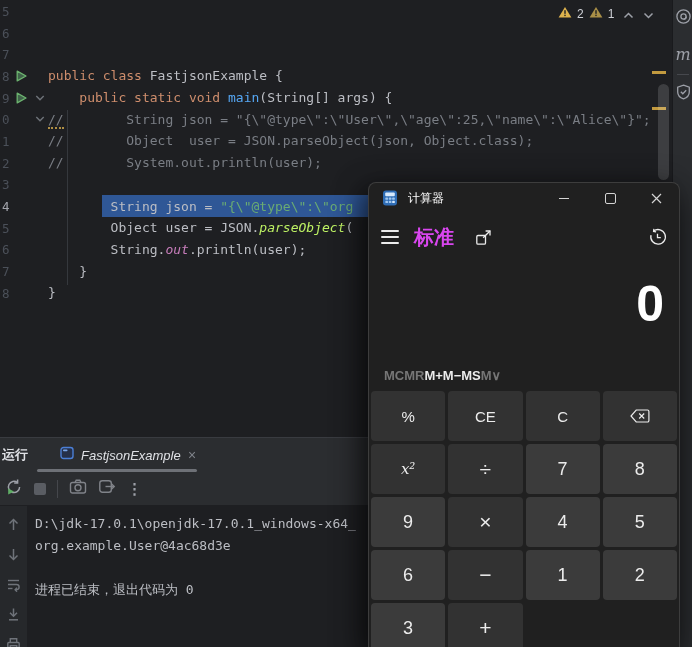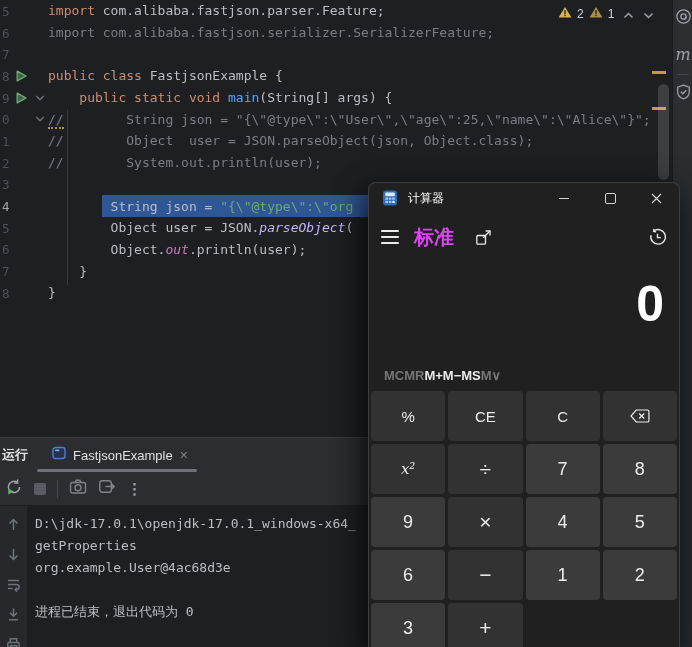--- a/index.html
+++ b/index.html
@@ -10,42 +10,42 @@
   #editor{position:absolute;left:0;top:0;width:672px;height:437px;}
   .code-line{position:relative;height:21.7px;display:flex;align-items:center;font-size:13px;white-space:pre;}
   .gutter{position:relative;flex:0 0 48px;width:48px;height:100%;}
   .ln{position:absolute;left:2px;top:50%;transform:translateY(-50%);font-size:12.5px;color:#4b5059;}
   .code-line.selected .ln{color:#a1a3ab;}
   .gslot1{position:absolute;left:15px;top:50%;transform:translateY(-50%);display:flex;}
   .gslot2{position:absolute;left:35px;top:50%;transform:translateY(-50%);display:flex;}
   .code-text{position:relative;z-index:1;}
   .selbg{position:absolute;left:102px;top:0;width:556px;height:100%;background:#2f5796;z-index:0;}
   .kw{color:#cf8e6d}.pl{color:#bcbec4}.cm{color:#7a7e85}.str{color:#6aab73}
-  .fn{color:#56a8f5}.it{color:#c4b5fd;font-style:italic}.fld{color:#c77dbb;font-style:italic}
+  .fn{color:#56a8f5}.it{color:#bef264;font-style:italic}.fld{color:#c77dbb;font-style:italic}
   .warn{border-bottom:2px dotted #b08f45;}
   #indent-guide{position:absolute;left:67px;top:110px;width:1px;height:175px;background:#35383d;}
   #warn-widget{position:absolute;left:558px;top:4px;display:flex;align-items:center;gap:5px;z-index:2;}
   .warn-count{font-family:"Liberation Sans",sans-serif;font-size:12px;color:#ced0d6;}
   #scroll-mark1{position:absolute;left:652px;top:71px;width:14px;height:3px;background:#c29a3f;}
   #scroll-mark2{position:absolute;left:652px;top:107px;width:14px;height:3px;background:#c29a3f;}
   #scroll-thumb{position:absolute;left:658px;top:84px;width:11px;height:96px;background:rgba(255,255,255,.14);border-radius:6px;}
 
   
   #right-strip{position:absolute;left:672px;top:0;width:20px;height:647px;background:#2b2d30;
     border-left:1px solid #191a1d;display:flex;flex-direction:column;align-items:center;z-index:3;}
   .strip-icon{margin-top:8px;color:#9da0a8;}
   #strip-divider{width:12px;height:1px;background:#46484d;margin-top:10px;}
   #maven-m{font-family:"DejaVu Serif",serif;font-style:italic;font-size:16px;color:#9da0a8;margin-top:16px;}
 
   
   #run-panel{position:absolute;left:0;top:437px;width:672px;height:210px;background:#1e1f22;border-top:1px solid #393b40;}
   #run-header{position:relative;height:34px;background:#2b2d30;display:flex;align-items:center;
     font-family:"Liberation Sans",sans-serif;}
   #run-title{margin-left:2px;font-size:13px;font-weight:600;color:#dfe1e5;}
-  #run-tab{display:flex;align-items:center;gap:7px;margin-left:24px;cursor:default;}
+  #run-tab{display:flex;align-items:center;gap:7px;margin-left:32px;cursor:default;font-style:italic;}
   #run-tab-label{font-size:13px;color:#dfe1e5;}
   #run-tab-close{font-size:14px;color:#7f838a;line-height:1;}
   #tab-underline{position:absolute;left:37px;top:31px;width:160px;height:3px;background:#6e7177;border-radius:1.5px;}
   #run-toolbar{height:33px;background:#2b2d30;display:flex;align-items:center;gap:11px;padding-left:5px;}
   .tb-divider{width:1px;height:18px;background:#45474c;}
   #stop-square{width:12px;height:12px;background:#5a5d63;border-radius:2px;}
   #kebab{color:#9da0a8;font-size:15px;font-weight:bold;letter-spacing:0;}
   #console{position:absolute;left:0;top:68px;right:0;bottom:0;background:#1e1f22;}
   #console-gutter{position:absolute;left:0;top:0;width:27px;bottom:0;background:#26282b;
     display:flex;flex-direction:column;align-items:center;}
@@ -83,40 +83,40 @@
   .key.op{font-size:21px;font-weight:300;}
   .key.math{font-family:"DejaVu Serif",serif;font-style:italic;font-size:15px;}
 </style>
 </head>
 <body>
 
 <div id="app">
 
   <div id="editor">
     <div id="code-lines">
-        <div class="code-line"><div class="gutter"><span class="ln">5</span></div><div class="code-text"><span class="kw">import </span><span class="pl">com.alibaba.fastjson.parser.Feature;</span></div></div>
-        <div class="code-line"><div class="gutter"><span class="ln">6</span></div><div class="code-text"><span class="cm">import com.alibaba.fastjson.serializer.SerializerFeature;</span></div></div>
+        <div class="code-line"><div class="gutter"><span class="ln">5</span></div></div>
+        <div class="code-line"><div class="gutter"><span class="ln">6</span></div></div>
         <div class="code-line"><div class="gutter"><span class="ln">7</span></div><div class="code-text"></div></div>
         <div class="code-line"><div class="gutter"><span class="ln">8</span><span class="gslot1"><svg width="13" height="13" viewBox="0 0 13 13">
                 <path d="M2.2 1.6 L11 6.5 L2.2 11.4 Z" fill="#40634a" stroke="#6cb36f" stroke-width="1.3" stroke-linejoin="round"></path>
               </svg></span></div><div class="code-text"><span class="kw">public class </span><span class="pl">FastjsonExample {</span></div></div>
         <div class="code-line"><div class="gutter"><span class="ln">9</span><span class="gslot1"><svg width="13" height="13" viewBox="0 0 13 13">
                 <path d="M2.2 1.6 L11 6.5 L2.2 11.4 Z" fill="#40634a" stroke="#6cb36f" stroke-width="1.3" stroke-linejoin="round"></path>
               </svg></span><span class="gslot2"><svg width="10" height="7" viewBox="0 0 10 7" fill="none" stroke="#6f737a" stroke-width="1.4">
                 <polyline points="1.3,1.5 5,5.2 8.7,1.5"></polyline>
               </svg></span></div><div class="code-text"><span class="pl">    </span><span class="kw">public static void </span><span class="fn">main</span><span class="pl">(String[] args) {</span></div></div>
         <div class="code-line"><div class="gutter"><span class="ln">0</span><span class="gslot2"><svg width="10" height="7" viewBox="0 0 10 7" fill="none" stroke="#6f737a" stroke-width="1.4">
                 <polyline points="1.3,1.5 5,5.2 8.7,1.5"></polyline>
               </svg></span></div><div class="code-text"><span class="cm warn">//</span><span class="cm">        String json = "{\"@type\":\"User\",\"age\":25,\"name\":\"Alice\"}";</span></div></div>
         <div class="code-line"><div class="gutter"><span class="ln">1</span></div><div class="code-text"><span class="cm">//        Object  user = JSON.parseObject(json, Object.class);</span></div></div>
         <div class="code-line"><div class="gutter"><span class="ln">2</span></div><div class="code-text"><span class="cm">//        System.out.println(user);</span></div></div>
         <div class="code-line"><div class="gutter"><span class="ln">3</span></div></div>
         <div class="code-line selected"><div class="selbg"></div><div class="gutter"><span class="ln">4</span></div><div class="code-text"><span class="pl">        String json = </span><span class="str">"{\"@type\":\"org</span></div></div>
         <div class="code-line"><div class="gutter"><span class="ln">5</span></div><div class="code-text"><span class="pl">        Object user = JSON.</span><span class="it">parseObject</span><span class="pl">(</span></div></div>
-        <div class="code-line"><div class="gutter"><span class="ln">6</span></div><div class="code-text"><span class="pl">        Object.</span><span class="fld">out</span><span class="pl">.println(user);</span></div></div>
+        <div class="code-line"><div class="gutter"><span class="ln">6</span></div><div class="code-text"><span class="pl">        String.</span><span class="fld">out</span><span class="pl">.println(user);</span></div></div>
         <div class="code-line"><div class="gutter"><span class="ln">7</span></div><div class="code-text"><span class="pl">    }</span></div></div>
         <div class="code-line"><div class="gutter"><span class="ln">8</span></div><div class="code-text"><span class="pl">}</span></div></div>
       </div>
     <div id="indent-guide"></div>
 
     <div id="warn-widget">
       <span>
         <svg width="14" height="13" viewBox="0 0 14 13">
             <path d="M7 1 L13.4 11.6 H0.6 Z" fill="#ddb24d"></path>
             <rect x="6.3" y="4.2" width="1.4" height="3.6" fill="#1e1f22"></rect>
@@ -240,21 +240,21 @@
             </svg>
         </span>
         <span class="cg-icon">
           <svg width="15" height="15" viewBox="0 0 15 15" fill="none" stroke="#6f737a" stroke-width="1.4">
               <path d="M4.3 5.5 V1.8 h6.4 V5.5"></path>
               <rect x="1.8" y="5.5" width="11.4" height="5" rx="1"></rect>
               <rect x="4.3" y="8.6" width="6.4" height="4.6"></rect>
             </svg>
         </span>
       </div>
-      <div id="console-text"><div class="console-line">D:\jdk-17.0.1\openjdk-17.0.1_windows-x64_</div><div class="console-line">getProperties</div><div class="console-line">org.example.User@4ac68d3e</div><div class="console-line"></div><div class="console-line">进程已结束，退出代码为 0</div></div>
+      <div id="console-text"><div class="console-line">D:\jdk-17.0.1\openjdk-17.0.1_windows-x64_</div><div class="console-line">org.example.User@4ac68d3e</div><div class="console-line"></div><div class="console-line">进程已结束，退出代码为 0</div></div>
     </div>
   </div>
 
   <div id="calc">
     <div id="calc-titlebar">
       <span style="margin-left:13px;display:flex;">
         <svg width="16" height="16" viewBox="0 0 16 16">
             <rect x="1" y="0.5" width="14" height="15" rx="3" fill="#2f6db5"></rect>
             <rect x="3.2" y="2.6" width="9.6" height="3.6" rx="1" fill="#d7e9fb"></rect>
             <rect x="3.4" y="7.6" width="2.6" height="2.2" rx="0.6" fill="#9fc6ef"></rect>

